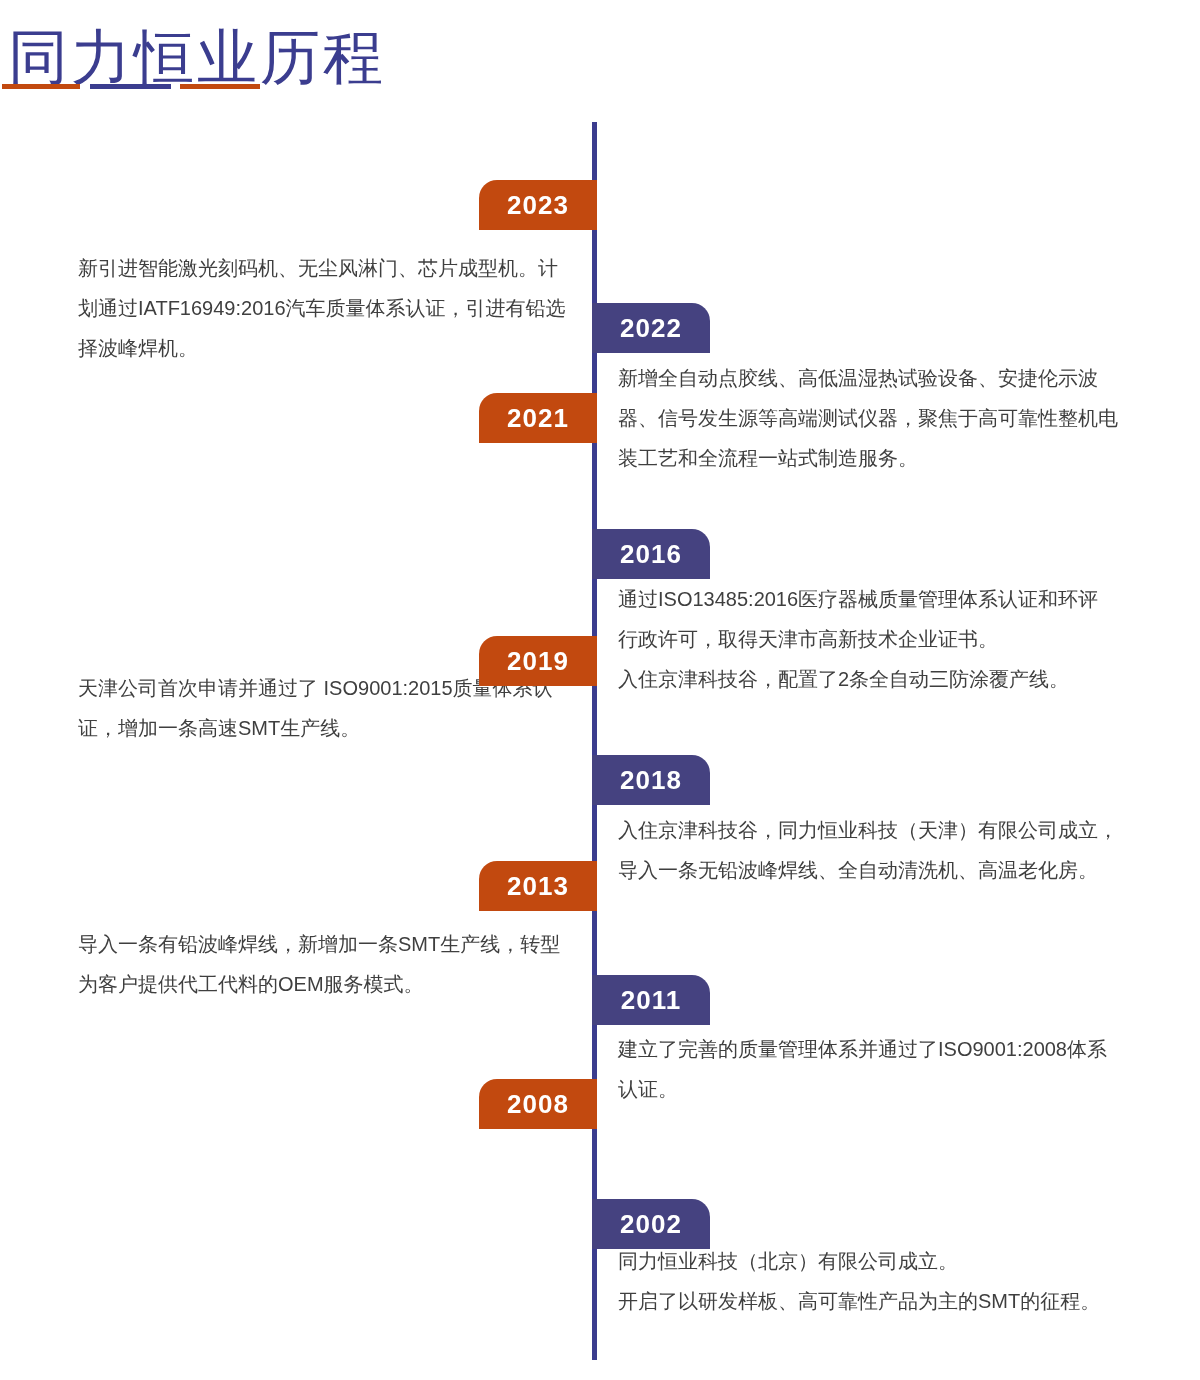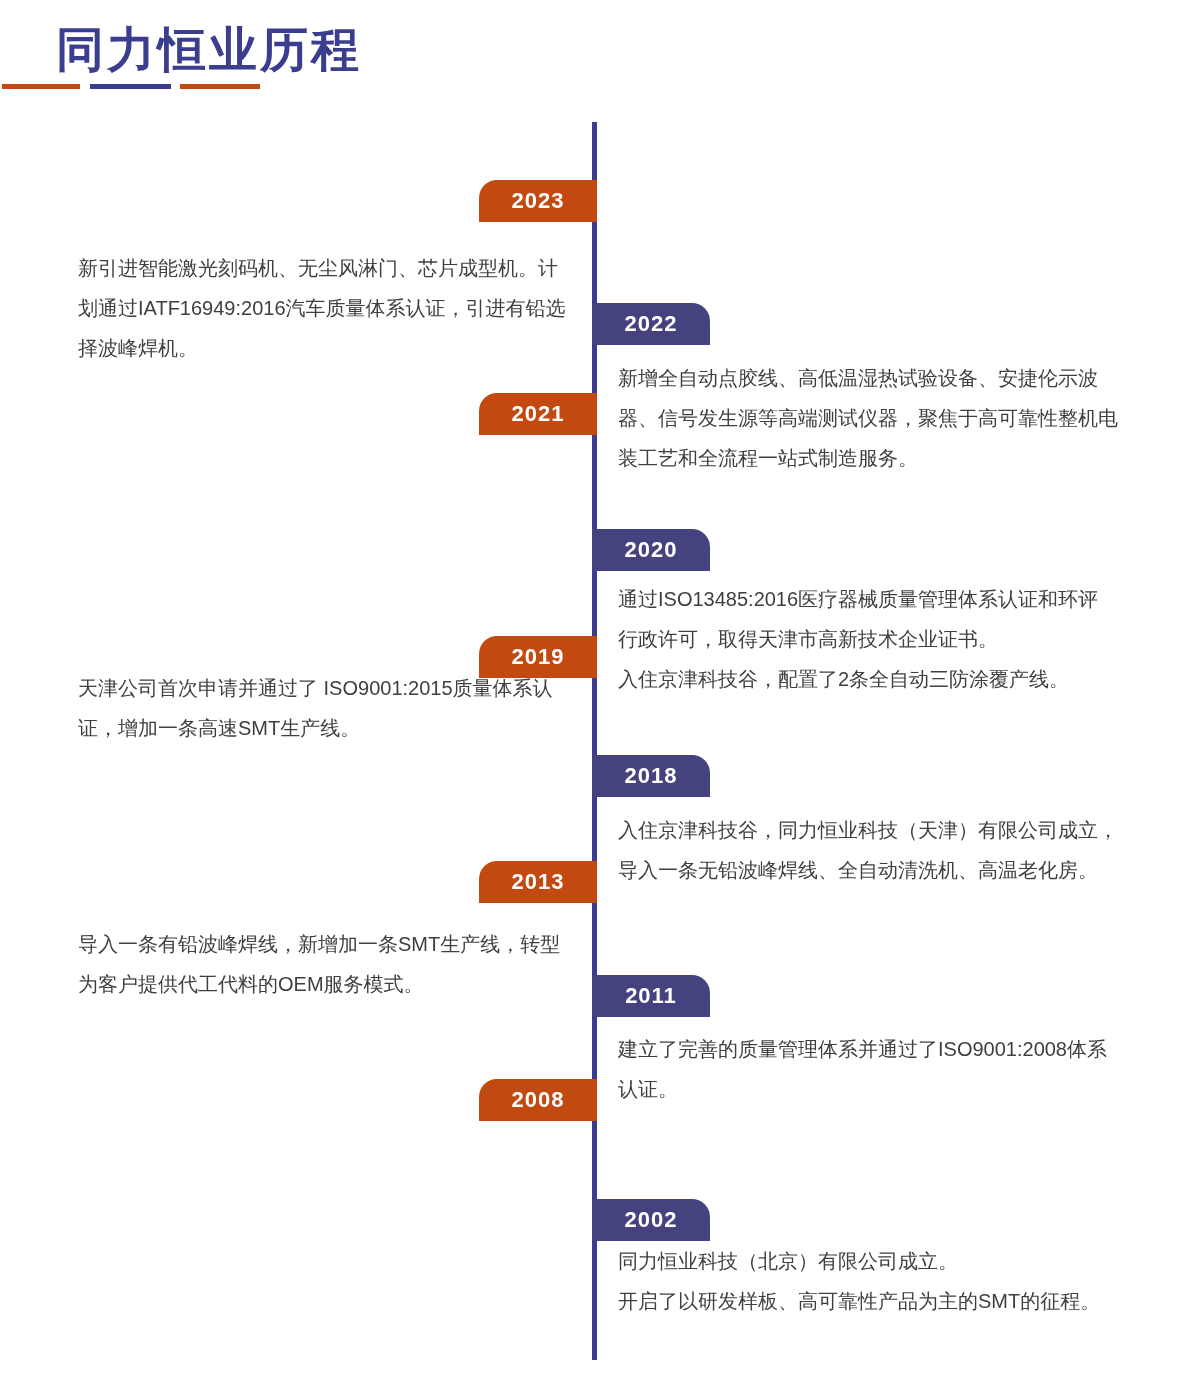--- a/index.html
+++ b/index.html
@@ -14,25 +14,24 @@
     height: 1380px;
     background: #ffffff;
     overflow: hidden;
   }
 
   
   .page-title {
     position: absolute;
     left: 8px;
     top: 18px;
-    font-size: 48px;
-    font-weight: bold;
+    font-size: 60px;
+    font-weight: normal;
     letter-spacing: 3px;
     color: #3B3D8F;
-    margin-left: 48px;
   }
   .title-bar {
     position: absolute;
     top: 84px;
     height: 5px;
   }
   .bar-1 { left: 2px;   width: 78px; background: #C2490F; }
   .bar-2 { left: 90px;  width: 81px; background: #3B3D8F; }
   .bar-3 { left: 180px; width: 80px; background: #C2490F; }
 
@@ -43,26 +42,26 @@
     top: 122px;
     width: 5px;
     height: 1238px;
     background: #3B3C8E;
   }
 
   
   .year-badge {
     position: absolute;
     width: 118px;
-    height: 42px;
+    height: 50px;
     display: flex;
     align-items: center;
     justify-content: center;
     color: #ffffff;
-    font-size: 22px;
+    font-size: 26px;
     font-weight: bold;
     letter-spacing: 1px;
     z-index: 2;
   }
   .year-badge.left {
     right: 603px;
     background: #C2490F;
     border-radius: 18px 0 0 0;
   }
   .year-badge.right {
@@ -103,21 +102,21 @@
   <div class="timeline-line"></div>
 
   <div class="year-badge left" style="top:180px">2023</div>
   <div class="milestone-text left" style="top:248px">新引进智能激光刻码机、无尘风淋门、芯片成型机。计划通过IATF16949:2016汽车质量体系认证，引进有铅选择波峰焊机。</div>
 
   <div class="year-badge right" style="top:290px">2022</div>
   <div class="milestone-text right" style="top:358px">新增全自动点胶线、高低温湿热试验设备、安捷伦示波器、信号发生源等高端测试仪器，聚焦于高可靠性整机电装工艺和全流程一站式制造服务。</div>
 
   <div class="year-badge left" style="top:393px">2021</div>
 
-  <div class="year-badge right" style="top:516px">2020</div>
+  <div class="year-badge right" style="top:516px">2016</div>
   <div class="milestone-text right" style="top:579px">通过ISO13485:2016医疗器械质量管理体系认证和环评行政许可，取得天津市高新技术企业证书。
 入住京津科技谷，配置了2条全自动三防涂覆产线。</div>
 
   <div class="year-badge left" style="top:636px">2019</div>
   <div class="milestone-text left" style="top:668px">天津公司首次申请并通过了 ISO9001:2015质量体系认证，增加一条高速SMT生产线。</div>
 
   <div class="year-badge right" style="top:742px">2018</div>
   <div class="milestone-text right" style="top:810px">入住京津科技谷，同力恒业科技（天津）有限公司成立，导入一条无铅波峰焊线、全自动清洗机、高温老化房。</div>
 
   <div class="year-badge left" style="top:861px">2013</div>

